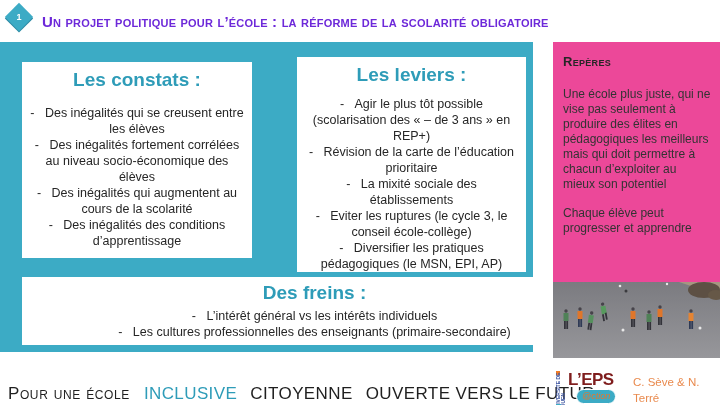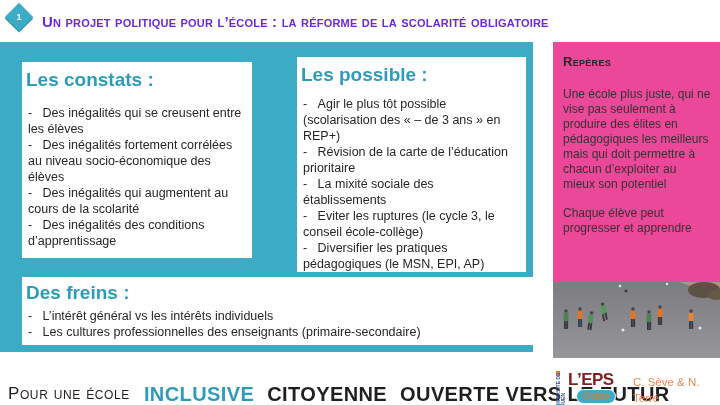--- a/index.html
+++ b/index.html
@@ -16,21 +16,21 @@
   .diamond span{
     position:absolute;left:0;top:0;width:20px;height:20px;display:flex;align-items:center;justify-content:center;
     transform:rotate(-45deg);color:#fff;font-size:9px;font-weight:bold;
   }
   .title{
     position:absolute;left:42px;top:0;height:42px;margin:0;display:flex;align-items:center;
     font-size:15px;font-weight:bold;font-variant:small-caps;letter-spacing:.2px;color:#6d28d9;white-space:nowrap;
   }
   
   .teal-panel{position:absolute;left:0;top:42px;width:533px;height:310px;background:#3CABC5;}
-  .box{position:absolute;background:#fff;text-align:left;}
+  .box{position:absolute;background:#fff;text-align:center;}
   .box h2{margin:7px 4px 6px;font-size:19px;font-weight:bold;color:#2E9CB8;}
   .box .item{margin:0;padding:0 6px;font-size:12.5px;line-height:1.28;color:#262626;}
   .box .item::before{content:"-\00a0\00a0\00a0";}
   .box-constats{left:22px;top:20px;width:230px;height:196px;}
   .box-constats .items{margin-top:14px;}
   .box-leviers{left:297px;top:15px;width:229px;height:215px;}
   .box-leviers .items{margin-top:10px;}
   .box-freins{left:22px;top:235px;width:585px;height:68px;}
   .box-freins h2{margin:5px 4px 4px;}
   
@@ -40,21 +40,21 @@
   }
   .sidebar h3{margin:0 0 18px;font-size:13px;font-weight:bold;font-variant:small-caps;letter-spacing:.3px;color:#262626;}
   .sidebar p{margin:0 0 14px;font-size:12px;line-height:1.25;color:#333;}
   
   .photo{position:absolute;left:553px;top:282px;width:167px;height:76px;}
   .photo svg{display:block;}
   
   .footer{position:absolute;left:0;top:364px;width:720px;height:53px;background:#fff;}
   .slogan{position:absolute;left:8px;top:15px;height:30px;display:flex;align-items:center;white-space:nowrap;}
   .slogan .prefix{font-variant:small-caps;font-size:17px;letter-spacing:.6px;color:#1f1f1f;margin-right:14px;}
-  .slogan .w{font-size:20px;letter-spacing:.4px;color:#1f1f1f;margin-right:13px;font-weight:bold;}
+  .slogan .w{font-size:17px;letter-spacing:.4px;color:#1f1f1f;margin-right:13px;}
   .slogan .w.teal{color:#2E9CB8;}
   .brand{position:absolute;left:556px;top:7px;display:flex;align-items:flex-start;}
   .univ{
     width:11px;height:40px;overflow:hidden;margin-right:1px;position:relative;
   }
   .univ span{
     display:block;writing-mode:vertical-rl;transform:rotate(180deg);
     font-size:5px;font-weight:bold;color:#3d55a0;letter-spacing:0;line-height:5px;height:40px;
   }
   .univ::before{content:"";position:absolute;left:0;top:0;width:4px;height:4px;background:#F07C26;}
@@ -85,21 +85,21 @@
       <h2>Les constats :</h2>
       <div class="items">
         <p class="item">Des inégalités qui se creusent entre les élèves</p>
         <p class="item">Des inégalités fortement corrélées au niveau socio-économique des élèves</p>
         <p class="item">Des inégalités qui augmentent au cours de la scolarité</p>
         <p class="item">Des inégalités des conditions d’apprentissage</p>
       </div>
     </section>
 
     <section class="box box-leviers">
-      <h2>Les possible :</h2>
+      <h2>Les leviers :</h2>
       <div class="items">
         <p class="item">Agir le plus tôt possible (scolarisation des « – de 3 ans » en REP+)</p>
         <p class="item">Révision de la carte de l’éducation prioritaire</p>
         <p class="item">La mixité sociale des établissements</p>
         <p class="item">Eviter les ruptures (le cycle 3, le conseil école-collège)</p>
         <p class="item">Diversifier les pratiques pédagogiques (le MSN, EPI, AP)</p>
       </div>
     </section>
 
     <section class="box box-freins">

